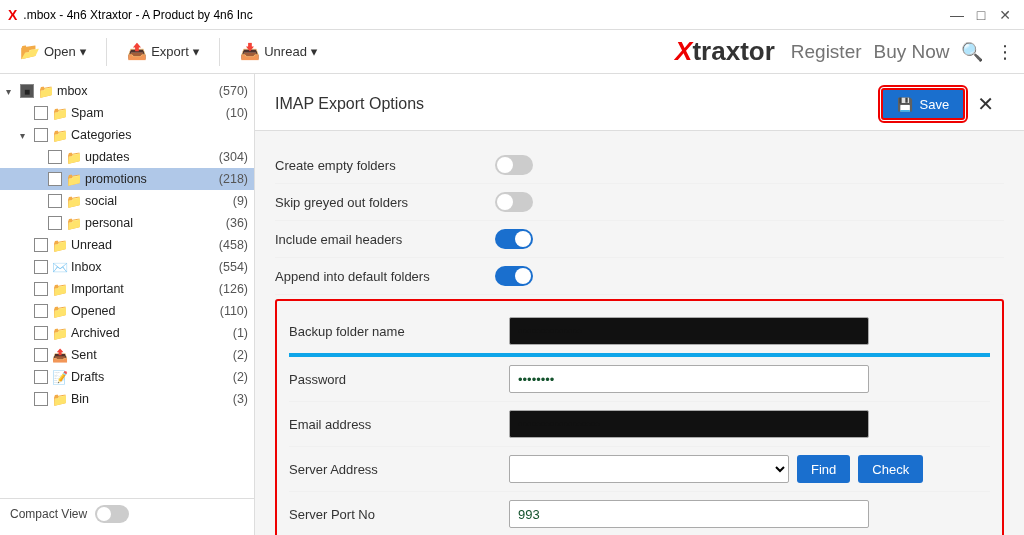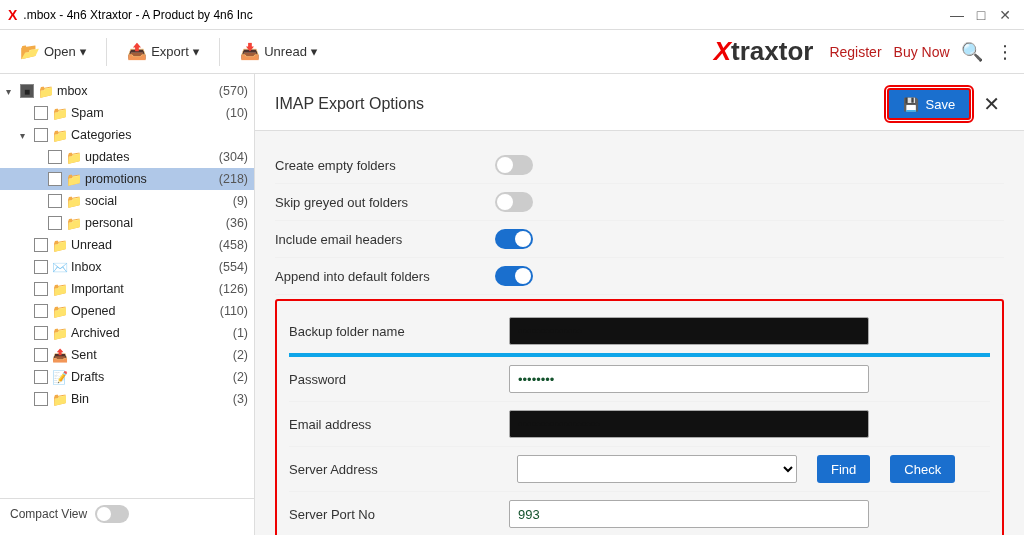--- a/index.html
+++ b/index.html
@@ -48,21 +48,21 @@
     .brand-area {
       margin-left: auto;
       display: flex;
       align-items: center;
       gap: 16px;
     }
     .brand-logo {
       display: flex; align-items: center; font-size: 26px; font-weight: bold; color: #333;
     }
     .brand-nav { display: flex; align-items: center; gap: 12px; }
-    .brand-nav a { font-size: 14px; color: #b91c1c; text-decoration: none; cursor: pointer; }
+    .brand-nav a { font-size: 19px; color: #737373; text-decoration: none; cursor: pointer; }
     .icon-search { font-size: 18px; color: #333; cursor: pointer; }
     .icon-menu { font-size: 18px; color: #333; cursor: pointer; }
 
     
     .main-layout {
       display: flex;
       height: calc(535px - 30px - 44px);
     }
 
     
@@ -124,21 +124,21 @@
       background: #f5f5f5;
       padding: 0;
       overflow-y: auto;
     }
 
     
     .panel-header {
       display: flex;
       align-items: center;
       justify-content: space-between;
-      padding: 14px 16px 10px 20px;
+      padding: 14px 22px 10px 20px;
       background: #fff;
       border-bottom: 1px solid #ddd;
     }
     .panel-title { font-size: 16px; font-weight: 500; color: #333; }
     .panel-actions { display: flex; gap: 4px; }
     .save-btn {
       display: flex; align-items: center; gap: 6px;
       background: #1a6fce; color: #fff; border: 2px solid #e00;
       padding: 5px 14px; border-radius: 3px; cursor: pointer;
       font-size: 13px; font-weight: 500;
@@ -178,21 +178,21 @@
     
     .form-input {
       width: 100%; max-width: 360px; height: 28px;
       border: 1px solid #aaa; border-radius: 2px;
       padding: 0 8px; font-size: 13px; color: #14532d;
       background: #fff;
     }
     .form-input.redacted { background: #111; color: #111; }
 
     
-    .server-row { display: flex; align-items: flex-end; gap: 20px; margin-left: 8px; }
+    .server-row { display: flex; align-items: flex-end; gap: 8px; }
     .server-select {
       flex: 1; max-width: 280px; height: 28px;
       border: 1px solid #aaa; border-radius: 2px;
       padding: 0 8px; font-size: 13px; background: #fff;
     }
     .btn-find, .btn-check {
       height: 28px; padding: 0 14px; border: none; border-radius: 3px;
       cursor: pointer; font-size: 13px; color: #fff; font-weight: 500;
     }
     .btn-find { background: #1a6fce; }

